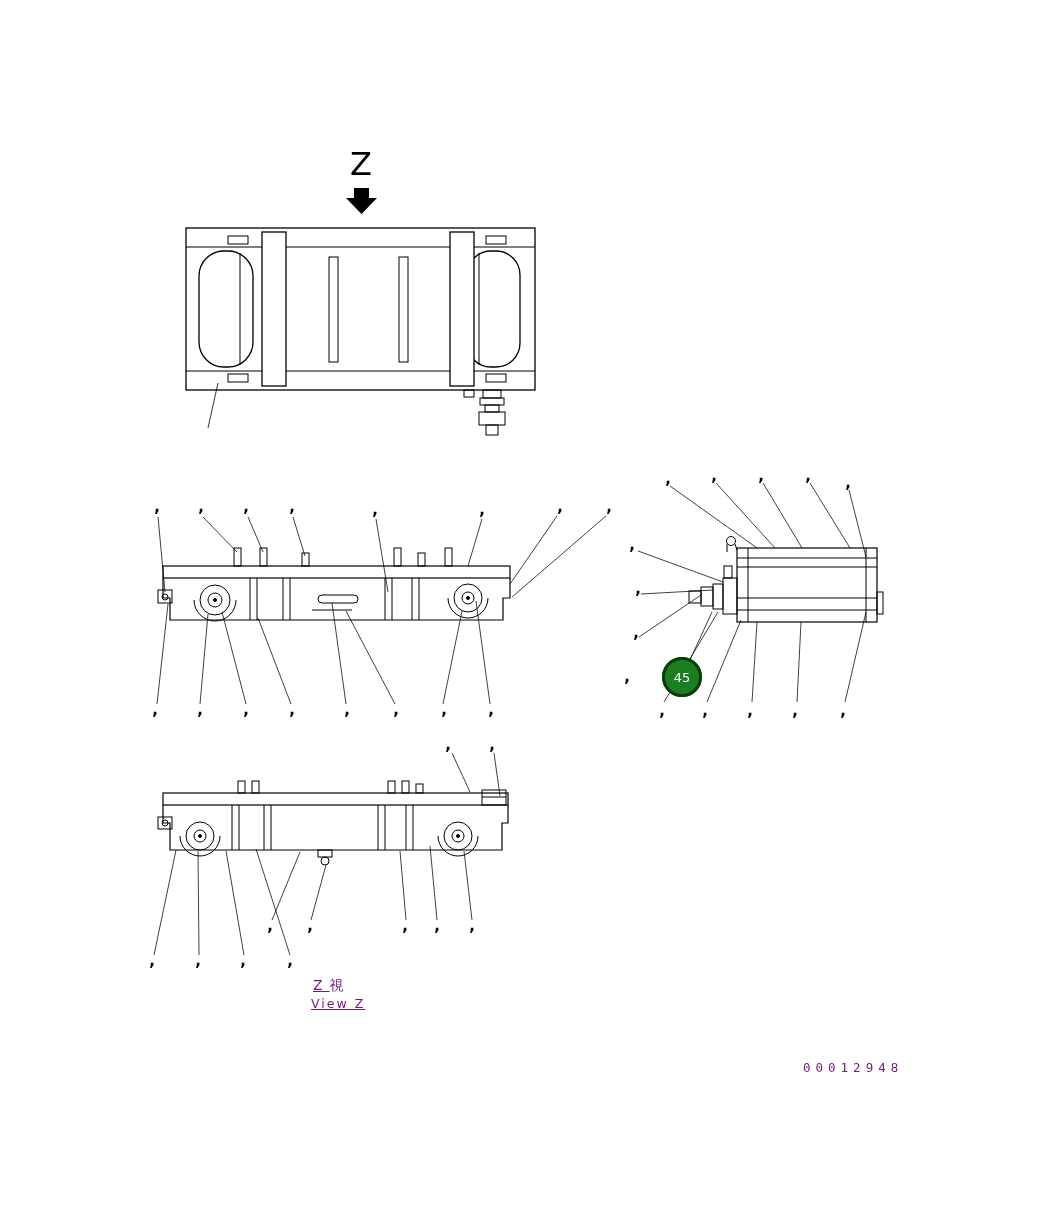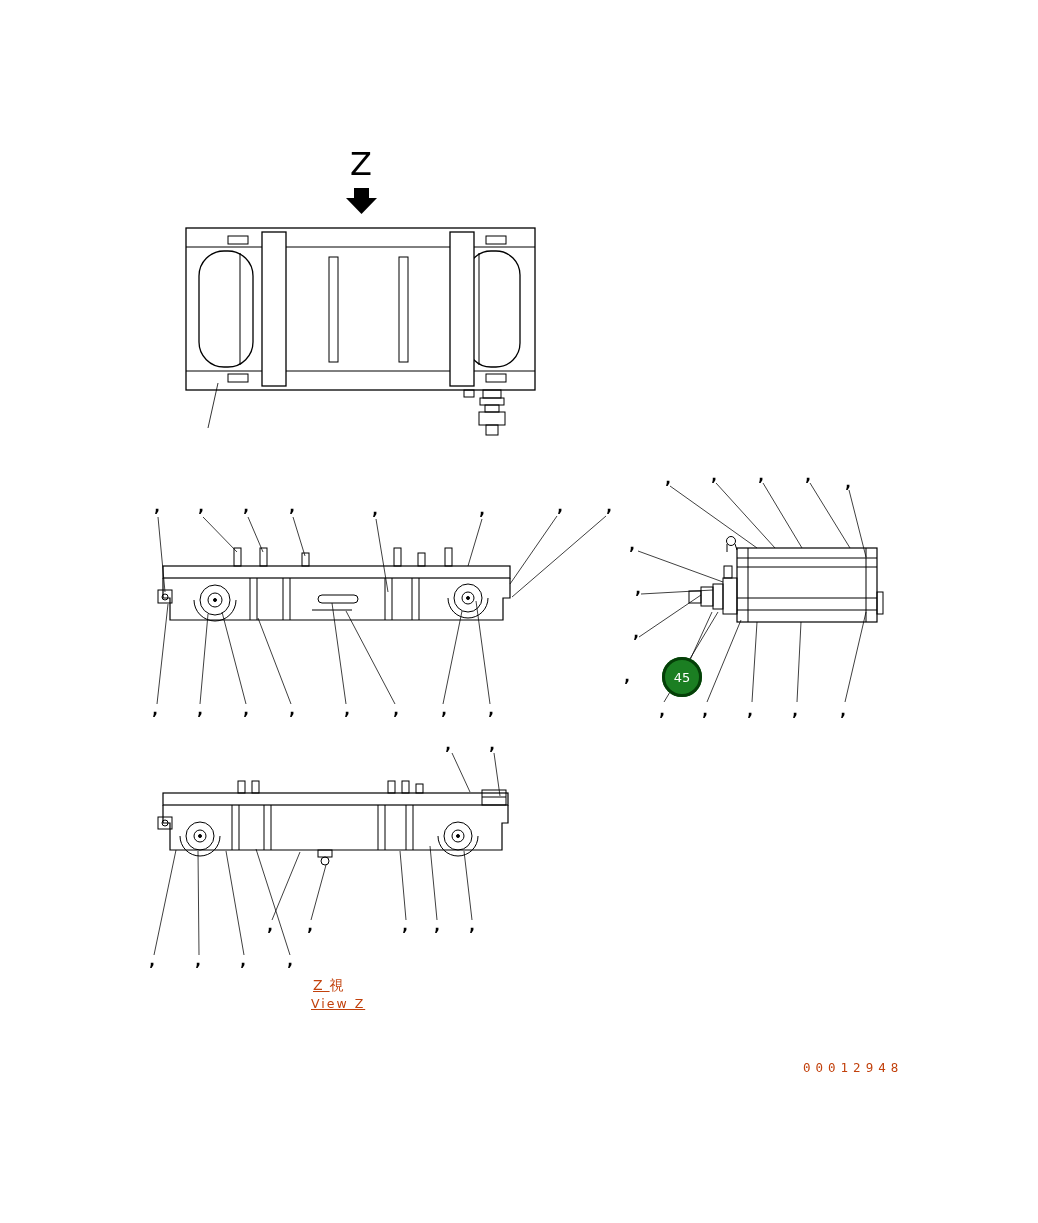--- a/index.html
+++ b/index.html
@@ -14,21 +14,21 @@
   }
   .page svg { position: absolute; left: 0; top: 0; }
   .callout-mark {
     position: absolute;
     transform: translate(-50%, -60%);
     font: 700 15px "DejaVu Sans", sans-serif;
     color: #000;
     line-height: 1;
     user-select: none;
   }
-  .caption { position: absolute; color: #c2410c; white-space: nowrap; }
+  .caption { position: absolute; color: #701a75; white-space: nowrap; }
   #caption-jp { left: 313px; top: 977px; font-size: 14px; letter-spacing: 7px; }
   #caption-jp .uletter { text-decoration: underline; }
   #caption-en { left: 311px; top: 996px; font-size: 12.5px; letter-spacing: 2px; text-decoration: underline; }
   #drawing-number {
     left: 803px; top: 1060px;
     font-size: 12.5px; letter-spacing: 5px;
     font-family: "DejaVu Sans Mono", monospace;
     text-align: center;
   }
 </style>

